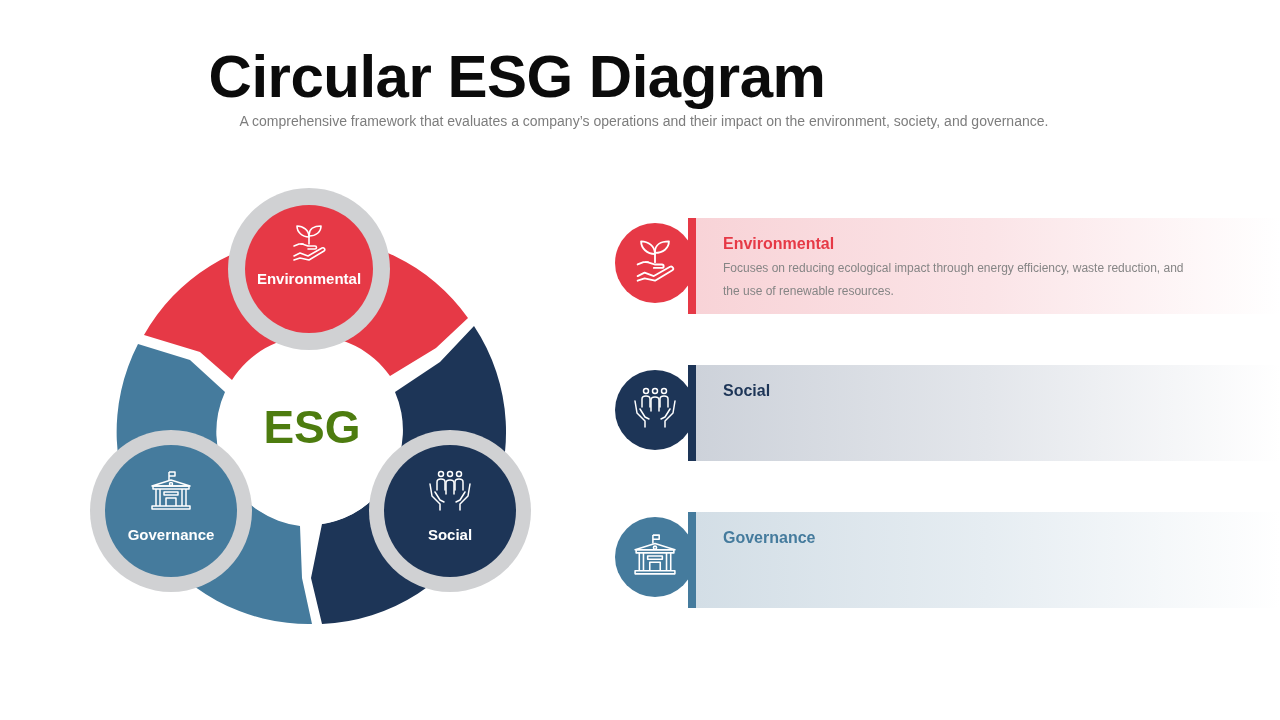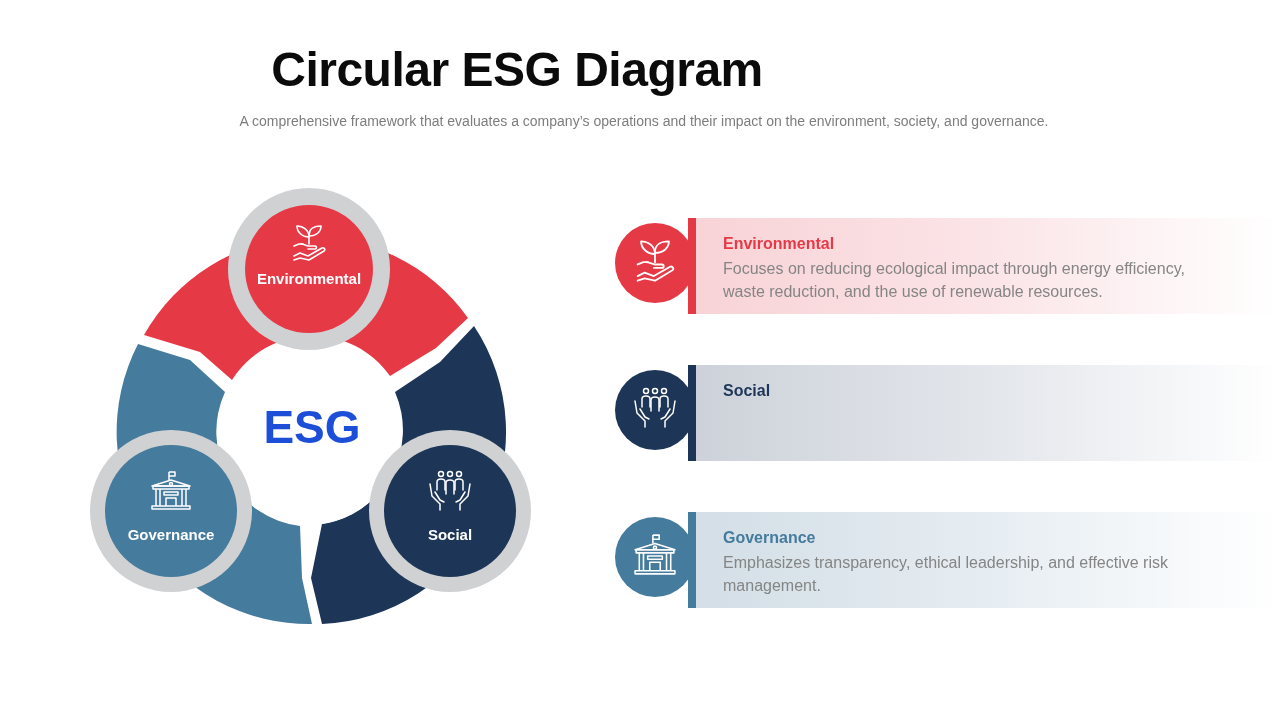--- a/index.html
+++ b/index.html
@@ -1,51 +1,51 @@
 <!DOCTYPE html>
 <html><head>
 <meta charset="utf-8">
 <style>
   * { margin: 0; padding: 0; box-sizing: border-box; }
   html, body { width: 1280px; height: 720px; background: #ffffff; overflow: hidden; }
   body { position: relative; font-family: "Liberation Sans", "DejaVu Sans", sans-serif; }
   .title {
     position: absolute; left: 0; top: 42px; width: 1034px; text-align: center;
-    font-size: 48px; font-weight: 700; color: #0b0b0b; letter-spacing: -0.5px;
+    font-size: 60px; font-weight: 700; color: #0b0b0b; letter-spacing: -0.5px;
   }
   .subtitle {
     position: absolute; left: 0; top: 113px; width: 1288px; text-align: center;
     font-size: 14px; color: #7d7d7d;
   }
   .diagram { position: absolute; left: 0; top: 0; width: 620px; height: 720px; }
   .diagram svg { position: absolute; left: 0; top: 0; }
   .esg-label {
     position: absolute; left: 212px; top: 400px; width: 200px; text-align: center;
-    font-size: 46px; font-weight: 700; color: #1d4ed8;
+    font-size: 46px; font-weight: 700; color: #4d7c0f;
   }
   .bubble-label {
     position: absolute; width: 160px; text-align: center; color: #ffffff;
     font-size: 15px; font-weight: 700;
   }
 
   .card {
     position: absolute; left: 688px; width: 592px; height: 96px;
   }
   .card .bar { position: absolute; left: 0; top: 0; width: 8px; height: 96px; }
   .card .bg { position: absolute; left: 8px; top: 0; right: 0; height: 96px; }
   .card .circle {
     position: absolute; left: -73px; top: 5px; width: 80px; height: 80px; border-radius: 50%;
   }
   .card .circle svg { position: absolute; left: 18px; top: 16px; }
   .card .head {
     position: absolute; left: 35px; top: 17px; font-size: 16px; font-weight: 700;
   }
   .card .desc {
     position: absolute; left: 35px; top: 39px; width: 480px;
-    font-size: 16px; line-height: 23px; color: #858585;
+    font-size: 12px; line-height: 23px; color: #858585;
   }
 </style>
 </head>
 <body>
 
 <div class="title">Circular ESG Diagram</div>
 <div class="subtitle">A comprehensive framework that evaluates a company’s operations and their impact on the environment, society, and governance.</div>
 
 <div class="diagram">
   <svg width="620" height="720" viewBox="0 0 620 720">
@@ -176,14 +176,13 @@
       <path d="M6 17 V34 M10 17 V34"></path>
       <path d="M32 17 V34 M36 17 V34"></path>
       <path d="M14 20 H28 V23 H14 Z"></path>
       <path d="M16 34 V26 H26 V34"></path>
       <path d="M2 34 H40 V37 H2 Z"></path>
     </svg>
   </div>
   <div class="bar" style="background:#457B9D;"></div>
   <div class="bg" style="background:linear-gradient(to right,#D3DEE6 0%,#E6EDF2 50%,#ffffff 100%);"></div>
   <div class="head" style="color:#457B9D;">Governance</div>
-  <div class="desc">Emphasizes transparency, ethical leadership, and effective risk management.</div>
 </div>
 
 </body></html>

